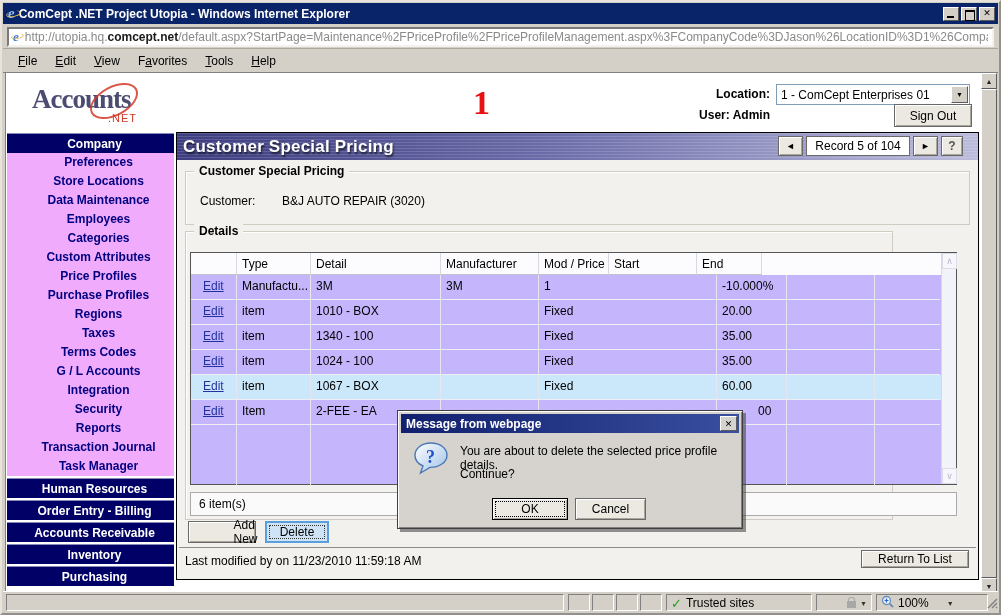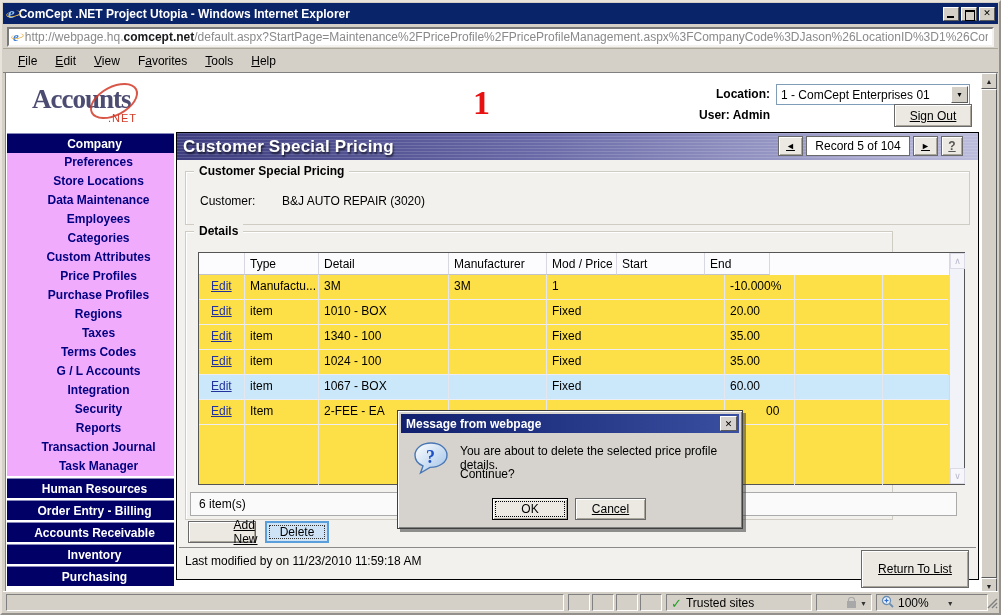--- a/index.html
+++ b/index.html
@@ -42,21 +42,21 @@
   .logo .main { font-family:"Liberation Serif",serif; font-weight:bold; font-size:27px; color:#4c4c72; letter-spacing:-1px; }
   .logo .net { position:absolute; left:76px; top:28px; color:#d23a28; font-weight:normal; font-size:11px; letter-spacing:1px; }
   .logo .swoosh { position:absolute; left:56px; top:2px; width:52px; height:30px; border:2px solid #d23a28; border-radius:50%; transform:rotate(-28deg); opacity:.85; }
   .annot1 { position:absolute; left:471px; top:82px; font-family:"Liberation Serif","DejaVu Serif",serif; font-weight:bold; font-size:34px; color:#e81111; }
   .loclabel { position:absolute; left:660px; top:85px; width:108px; text-align:right; font-weight:bold; }
   .locselect { position:absolute; left:774px; top:82px; width:194px; height:21px; background:#fff; border:1px solid #7f9db9; display:flex; align-items:center; }
   .locselect .seltext { flex:1; padding-left:4px; white-space:nowrap; overflow:hidden; }
   .selarrow { width:17px; height:17px; margin-right:1px; background:#d4d0c8; border:1px solid; border-color:#fff #5a5a5a #5a5a5a #fff; font-size:7px; display:flex; align-items:center; justify-content:center; }
   .userlabel { position:absolute; left:650px; top:106px; width:118px; text-align:right; font-weight:bold; }
   .signout { position:absolute; left:892px; top:102px; width:78px; height:23px; }
-  .btn3d { background:#ece9e2; border:1px solid #696969; box-shadow:inset 1px 1px 0 #fff, inset -1px -1px 0 #aaa59b; display:flex; align-items:center; justify-content:center; font-size:12px;text-decoration:underline; }
+  .btn3d { background:#ece9e2; border:1px solid #696969; box-shadow:inset 1px 1px 0 #fff, inset -1px -1px 0 #aaa59b; display:flex; align-items:center; justify-content:center; font-size:12px; }
 
   
   .sidebar { position:absolute; left:5px; top:131px; width:167px;text-align:center; }
   .navhdr { height:20px; background:#000066; color:#fff; font-weight:bold; padding:3px 0 0 8px; border-top:1px solid #8888bb; }
   .navitem { height:19px; color:#000080; font-weight:bold; padding:2px 0 0 16px; background:#f0abfc; white-space:nowrap; }
   .navgroup { margin-top:2px; }
 
   
   .mainpanel { position:absolute; left:174px; top:130px; width:803px; height:448px; border:1px solid #000; background:#f2f1ee; }
   .ptitle { position:absolute; left:0; top:0; right:0; height:27px;
@@ -68,21 +68,21 @@
   .recnext { position:absolute; left:736px; top:3px; width:25px; height:20px; font-size:9px; }
   .rechelp { position:absolute; left:764px; top:3px; width:22px; height:20px; font-weight:bold; color:#555; }
 
   .fieldset { position:absolute; border:1px solid #cfccc4; box-shadow:inset 1px 1px 0 #fff; }
   .legend { position:absolute; top:-8px; left:8px; background:#f2f1ee; padding:0 5px; font-weight:bold; }
   .fs1 { left:8px; top:38px; width:785px; height:54px; }
   .custlabel { position:absolute; left:14px; top:22px; }
   .custvalue { position:absolute; left:96px; top:22px; }
   .fs2 { left:8px; top:98px; width:708px; height:289px; }
 
-  .dtable { position:absolute; left:12px; top:20px; width:767px; height:233px; background:#fde047; border:1px solid #555; }
+  .dtable { position:absolute; left:4px; top:20px; width:767px; height:233px; background:#c4b5fd; border:1px solid #555; }
   .trow { display:flex; height:25px; }
   .thead { height:22px; background:#fcfbfd; }
   .thead .cell { border-bottom:1px solid #c2c2cc; border-right:1px solid #d8d8e2; color:#000; }
   .cell { padding:4px 0 0 5px; border-right:1px solid #e6e6ef; border-bottom:1px solid #ededf3; white-space:nowrap; overflow:hidden; }
   .c0 { width:46px; padding-left:12px; }
   .c1 { width:74px; } .c2 { width:130px; } .c3 { width:98px; } .c4 { width:178px; }
   .c5 { width:70px; } .c6 { width:88px; } .c7 { width:65px; border-right:none; }
   .hl { background:#cbe8fa; }
   .editlink { color:#22339e; text-decoration:underline; }
   .frag { padding-left:41px; }
@@ -90,21 +90,21 @@
   .filler .cell { border-bottom:none; }
   .tscroll { position:absolute; right:0; top:0; bottom:0; width:15px; background:#f2f2f9; border-left:1px solid #d8d8e2; }
   .tsbtn { position:absolute; left:0; width:15px; height:16px; background:#f6f6fb; border:1px solid #dcdce8; color:#b8b8cc; font-size:9px; text-align:center; line-height:14px; }
   .tsbtn.up { top:0; } .tsbtn.dn { bottom:0; }
   .tfooter { position:absolute; left:4px; top:260px; width:767px; height:24px; background:#fafafb; border:1px solid #aaa; padding:4px 0 0 8px; }
 
   .addnew { position:absolute; left:11px; top:388px; width:68px; height:22px;padding-left:47px; }
   .delbtn { position:absolute; left:88px; top:388px; width:64px; height:22px; background:#cfe3f6; border:2px solid #5a9fdc; outline:1px dotted #333; outline-offset:-5px; display:flex; align-items:center; justify-content:center; }
   .divider { position:absolute; left:2px; right:2px; top:414px; border-top:1px solid #8a8a8a; }
   .lastmod { position:absolute; left:8px; top:421px; }
-  .returnbtn { position:absolute; left:684px; top:417px; width:108px; height:38px; }
+  .returnbtn { position:absolute; left:684px; top:417px; width:108px; height:18px; }
 
   
   .dialog { position:absolute; left:395px; top:408px; width:346px; height:119px; background:#d6d3ce; border:1px solid #404040; box-shadow:inset 1px 1px 0 #fff, inset -1px -1px 0 #808080, 3px 3px 0 rgba(60,60,60,.55); z-index:50; }
   .dtitle { position:absolute; left:3px; top:3px; right:3px; height:19px; background:linear-gradient(90deg,#101f6e,#3a4fa0); display:flex; align-items:center; padding:0 2px 0 5px; }
   .dtitle .dtext { color:#fff; font-weight:bold; flex:1; }
   .dclose { width:17px; height:15px; background:#d6d3ce; border:1px solid; border-color:#fff #5a5a5a #5a5a5a #fff; font-size:9px; font-weight:bold; display:flex; align-items:center; justify-content:center; }
   .qicon { position:absolute; left:15px; top:31px; }
   .dline1 { position:absolute; left:62px; top:33px; width:276px; }
   .dline2 { position:absolute; left:62px; top:56px; }
   .okbtn { position:absolute; left:94px; top:87px; width:76px; height:22px; border:1px solid #000; box-shadow:inset 1px 1px 0 #fff, inset -1px -1px 0 #aaa59b; background:#ece9e2; outline:1px dotted #000; outline-offset:-4px; display:flex; align-items:center; justify-content:center; }
@@ -134,21 +134,21 @@
     <span class="ie-e">e</span>
     <span class="wtitle">ComCept .NET Project Utopia - Windows Internet Explorer</span>
     <span class="winbtn min"></span>
     <span class="winbtn max"></span>
     <span class="winbtn">✕</span>
   </div>
 
   <div class="addrrow">
     <div class="addrfield">
       <span class="ie-e2">e</span>
-      <span class="url"><span>http://webpage.hq.</span><span class="dom">comcept.net</span><span>/default.aspx?StartPage=Maintenance%2FPriceProfile%2FPriceProfileManagement.aspx%3FCompanyCode%3DJason%26LocationID%3D1%26CompanyGUID%3DF64F</span></span>
+      <span class="url"><span>http://utopia.hq.</span><span class="dom">comcept.net</span><span>/default.aspx?StartPage=Maintenance%2FPriceProfile%2FPriceProfileManagement.aspx%3FCompanyCode%3DJason%26LocationID%3D1%26CompanyGUID%3DF64F</span></span>
     </div>
   </div>
 
   <div class="menubar">
     <span class="menuitem"><span></span><span class="u">F</span><span>ile</span></span>
     <span class="menuitem"><span></span><span class="u">E</span><span>dit</span></span>
     <span class="menuitem"><span></span><span class="u">V</span><span>iew</span></span>
     <span class="menuitem"><span>F</span><span class="u">a</span><span>vorites</span></span>
     <span class="menuitem"><span></span><span class="u">T</span><span>ools</span></span>
     <span class="menuitem"><span></span><span class="u">H</span><span>elp</span></span>

